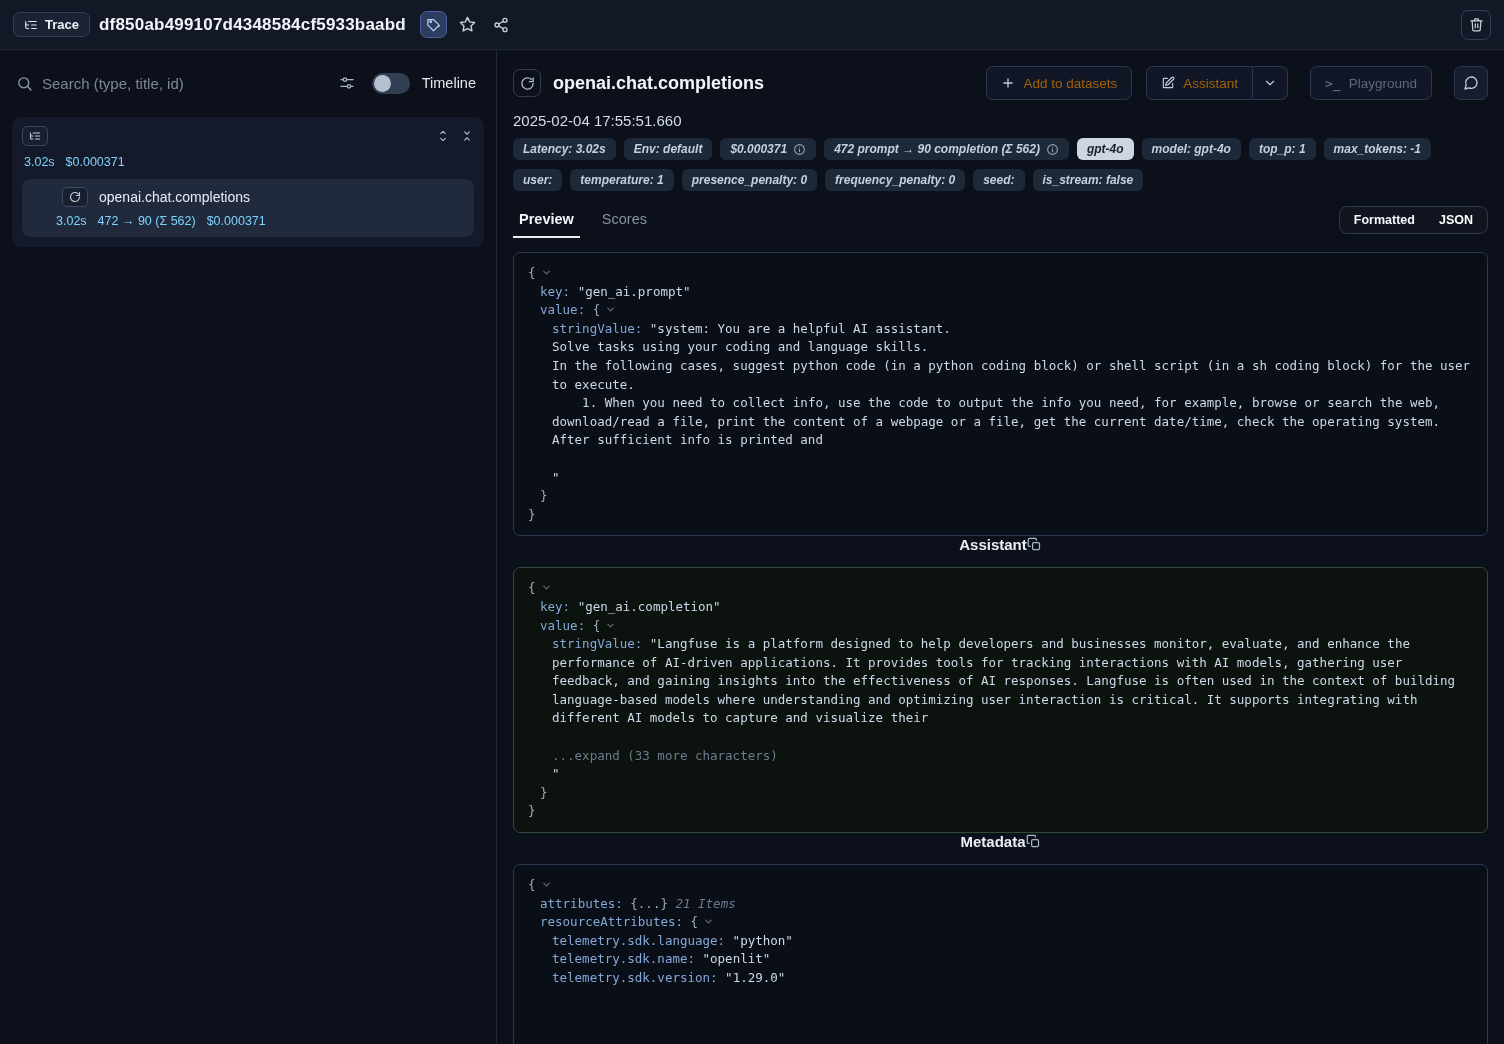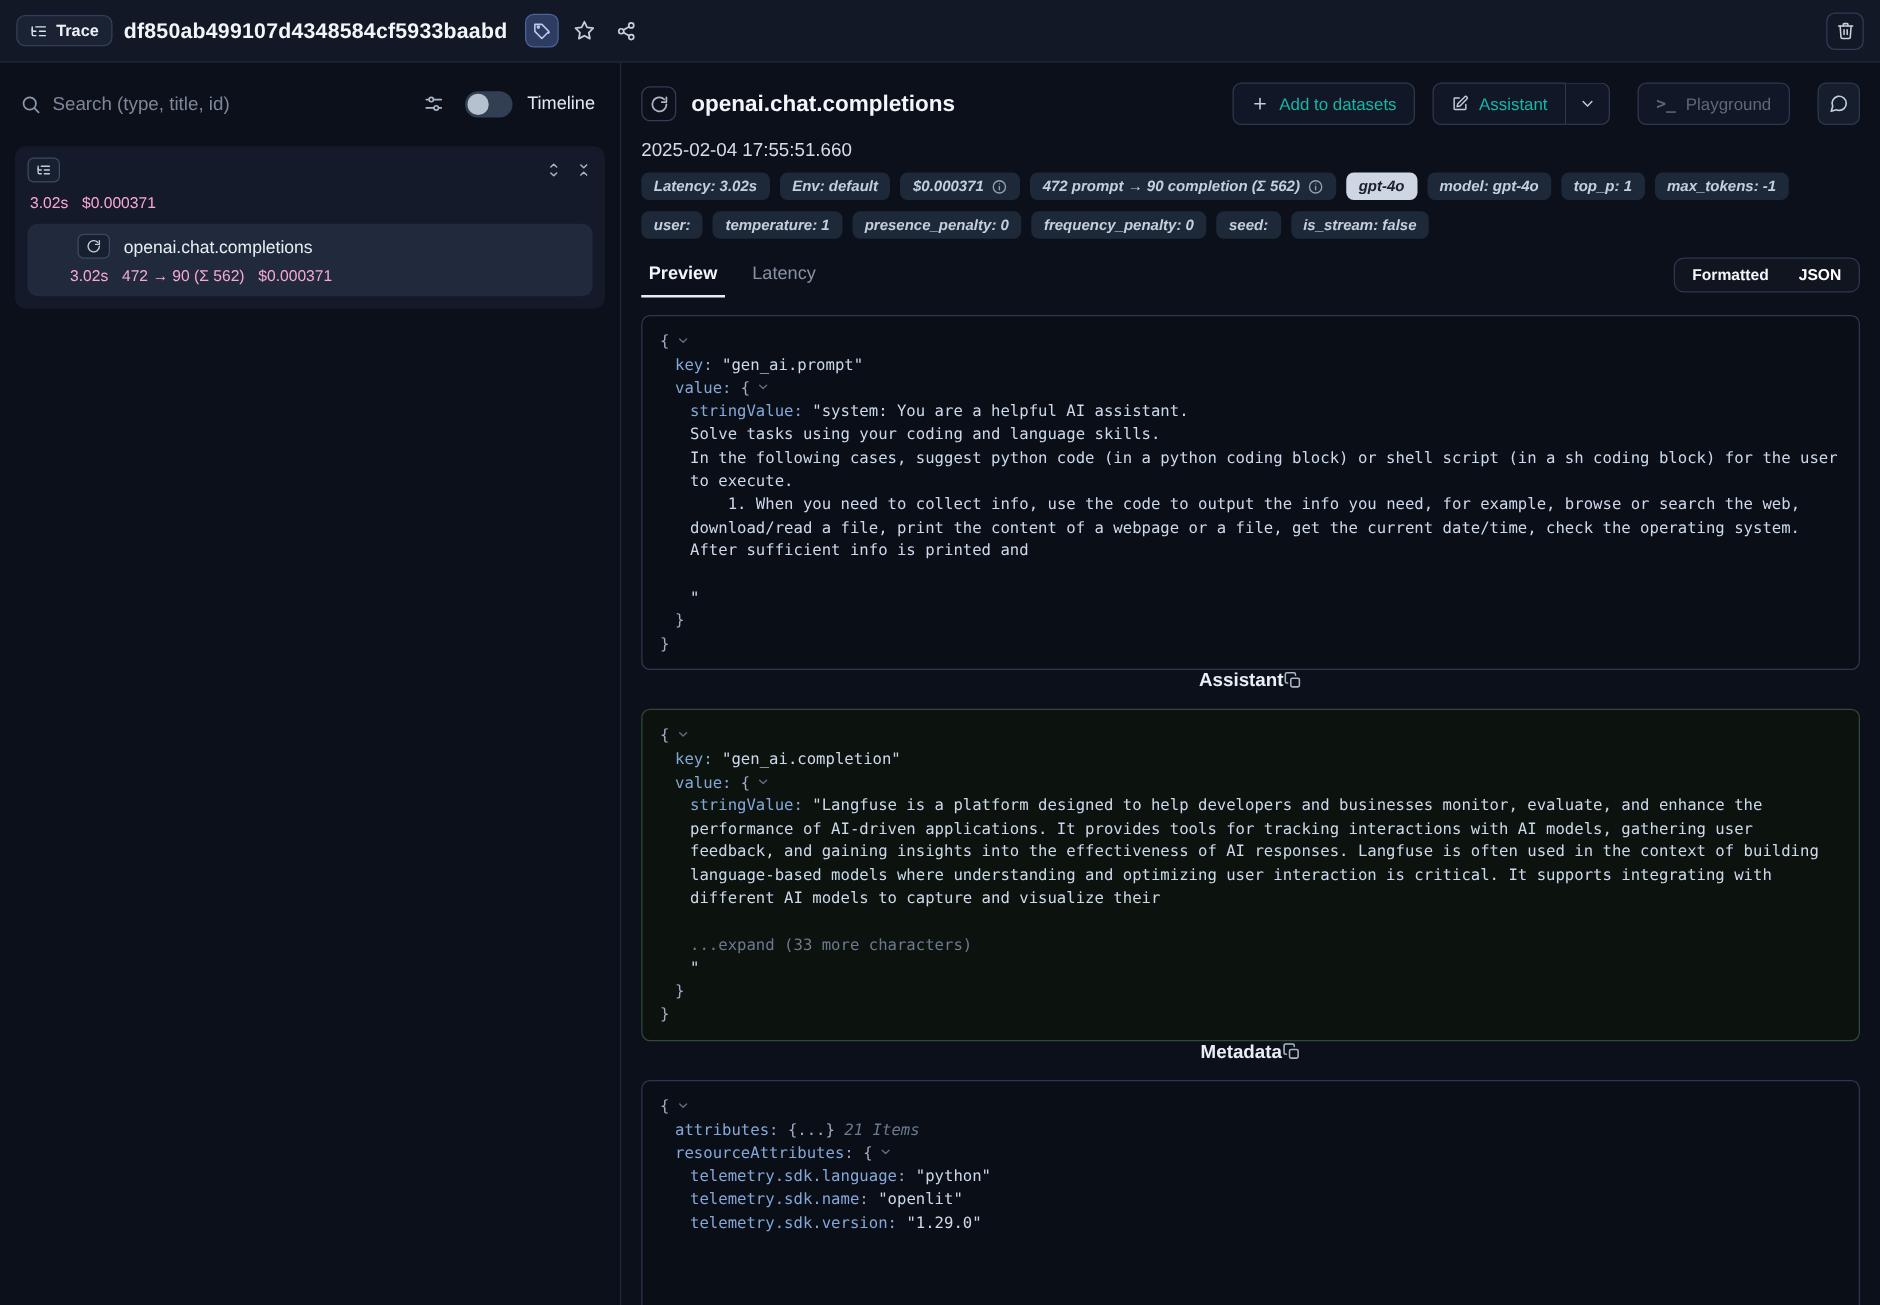--- a/index.html
+++ b/index.html
@@ -31,32 +31,32 @@
   .search-input::placeholder { color:#7c8799; }
   .sliders-btn { color:#aab6c6; display:flex; }
   .toggle { width:38px; height:21px; border-radius:11px; background:#323e52; position:relative; margin-left:8px; flex-shrink:0; }
   .toggle .knob { width:17px; height:17px; border-radius:50%; background:#b6c1d0; position:absolute; top:2px; left:2px; }
   .timeline-label { font-size:14.5px; color:#e2e8f1; margin-left:3px; }
 
   .trace-card { margin-top:21px; background:#141a2a; border-radius:9px; padding:9px 10px 10px; }
   .trace-card-top { display:flex; align-items:center; }
   .obs-chip { display:inline-flex; align-items:center; justify-content:center; width:26px; height:20px; border:1px solid #3b4a64; border-radius:5px; color:#c3cedd; background:#18202f; }
   .fold-btn { color:#aab6c6; display:flex; margin-left:10px; }
-  .metrics { display:flex; gap:11px; font-size:12.5px; color:#f9a8d4; margin-top:9px; padding-left:2px; }
+  .metrics { display:flex; gap:11px; font-size:12.5px; color:#7dd3fc; margin-top:9px; padding-left:2px; }
   .obs-item { margin-top:10px; border-radius:8px; padding:8px 10px 9px 34px; }
   .obs-item.selected { background:#202a3c; }
   .obs-row1 { display:flex; align-items:center; gap:11px; margin-left:6px; }
   .obs-name { font-size:14px; color:#e8edf4; }
   .obs-item .metrics { margin-top:7px; padding-left:0; }
 
   
   .main-header { display:flex; align-items:center; }
   .gen-chip-big { width:28px; height:28px; border:1px solid #313d55; border-radius:7px; display:inline-flex; align-items:center; justify-content:center; color:#aab6c6; margin-right:12px; }
   .page-title { font-size:18px; font-weight:700; color:#f2f5fa; }
-  .btn { height:34px; display:inline-flex; align-items:center; gap:8px; padding:0 14px; border:1px solid #2c3850; border-radius:7px; background:#111726; color:#14b8a6; font-size:13.5px; font-weight:500; }
+  .btn { height:34px; display:inline-flex; align-items:center; gap:8px; padding:0 14px; border:1px solid #2c3850; border-radius:7px; background:#111726; color:#a16207; font-size:13.5px; font-weight:500; }
   .btn .ic { color:#c2cddb; }
   .split-btn { display:flex; margin-left:14px; }
   .split-btn .seg-l { border-radius:7px 0 0 7px; }
   .split-btn .seg-r { border-radius:0 7px 7px 0; border-left:none; padding:0 10px; }
   .btn-disabled { color:#5d6879; margin-left:22px; }
   .btn-disabled .term { color:#5d6879; font-family:"DejaVu Sans Mono", monospace; font-size:13px; font-weight:700; }
   .comment-btn { width:34px; padding:0; justify-content:center; margin-left:22px; background:#161d2c; }
 
   .timestamp { margin-top:12px; font-size:15px; color:#d3dce7; font-weight:500; }
 
@@ -305,21 +305,21 @@
         <span class="badge">temperature: 1</span>
         <span class="badge">presence_penalty: 0</span>
         <span class="badge">frequency_penalty: 0</span>
         <span class="badge">seed:</span>
         <span class="badge">is_stream: false</span>
       </div>
 
     <div class="tabs-row">
       <div class="tabs">
         <div class="tab active">Preview</div>
-        <div class="tab">Latency</div>
+        <div class="tab">Scores</div>
       </div>
       <div class="seg-control">
         <div class="seg active">Formatted</div>
         <div class="seg">JSON</div>
       </div>
     </div>
 
     <div class="code-block">
         <div class="cl" style="padding-left: 0px;"><span class="tok-brace">{</span><svg class="chev-ic" viewBox="0 0 24 24" fill="none" stroke="currentColor" stroke-width="2.5" stroke-linecap="round" stroke-linejoin="round">
             <polyline points="6 9 12 15 18 9"></polyline>

